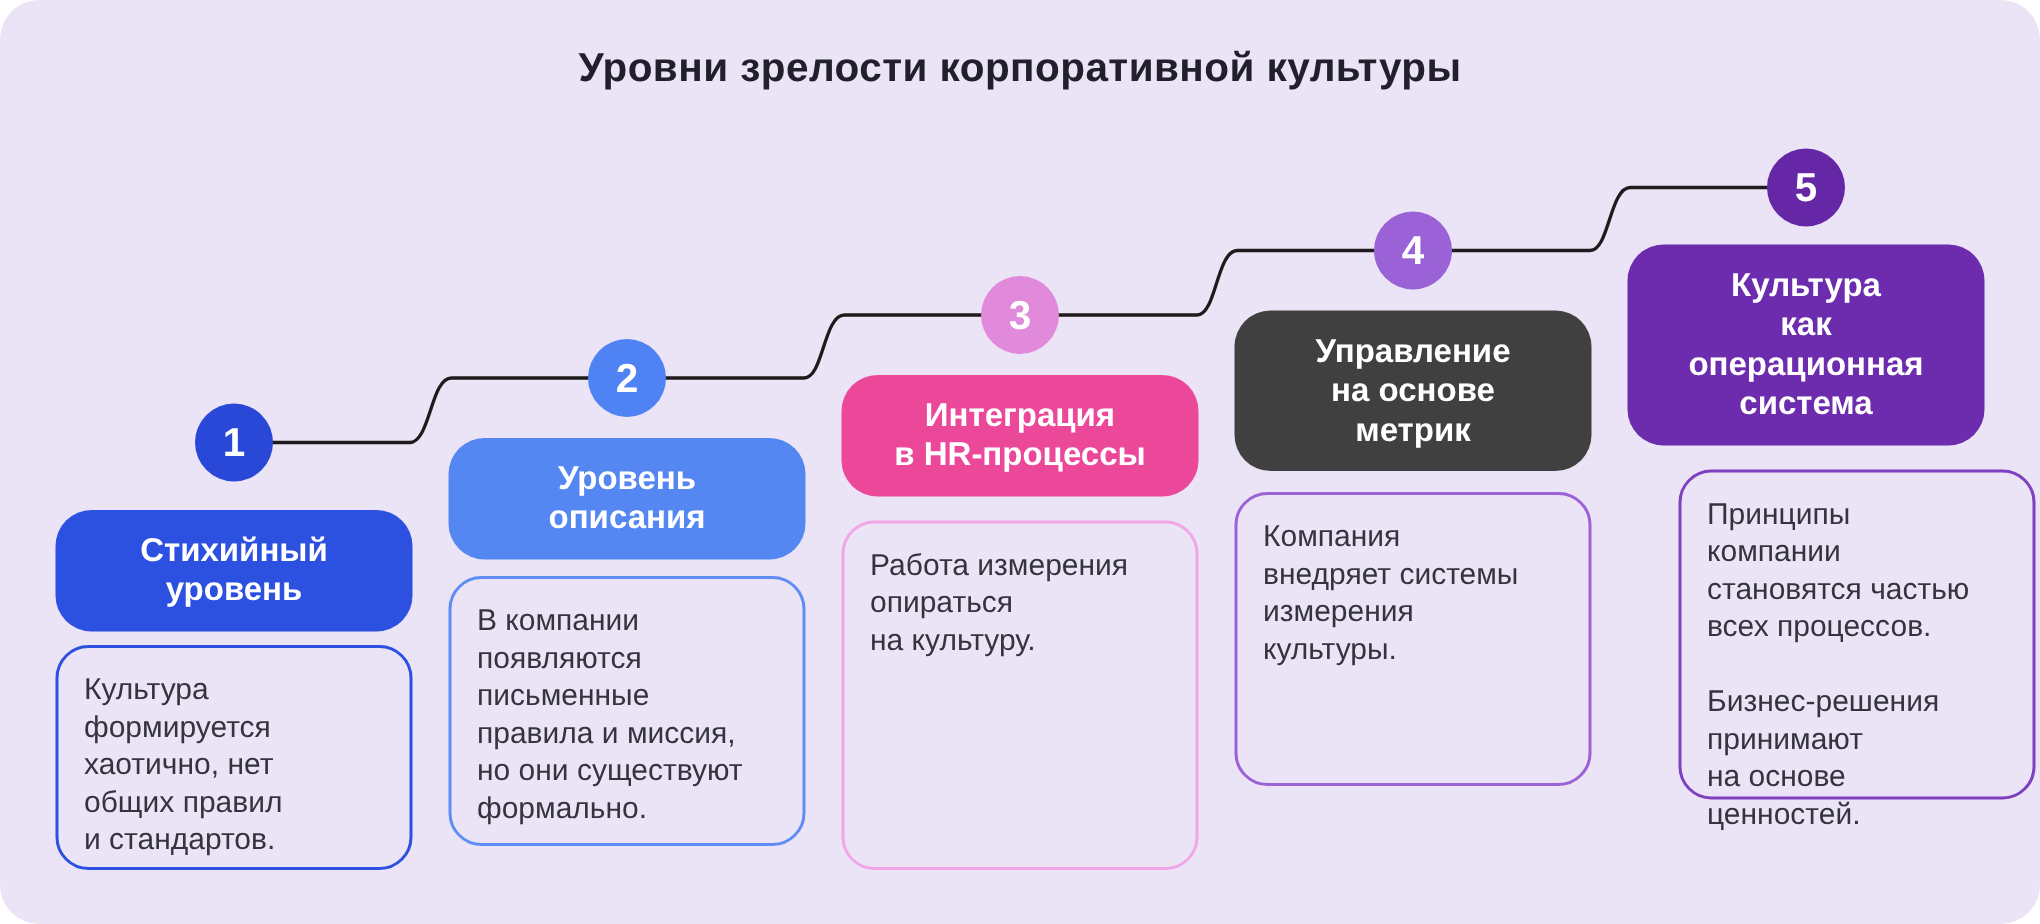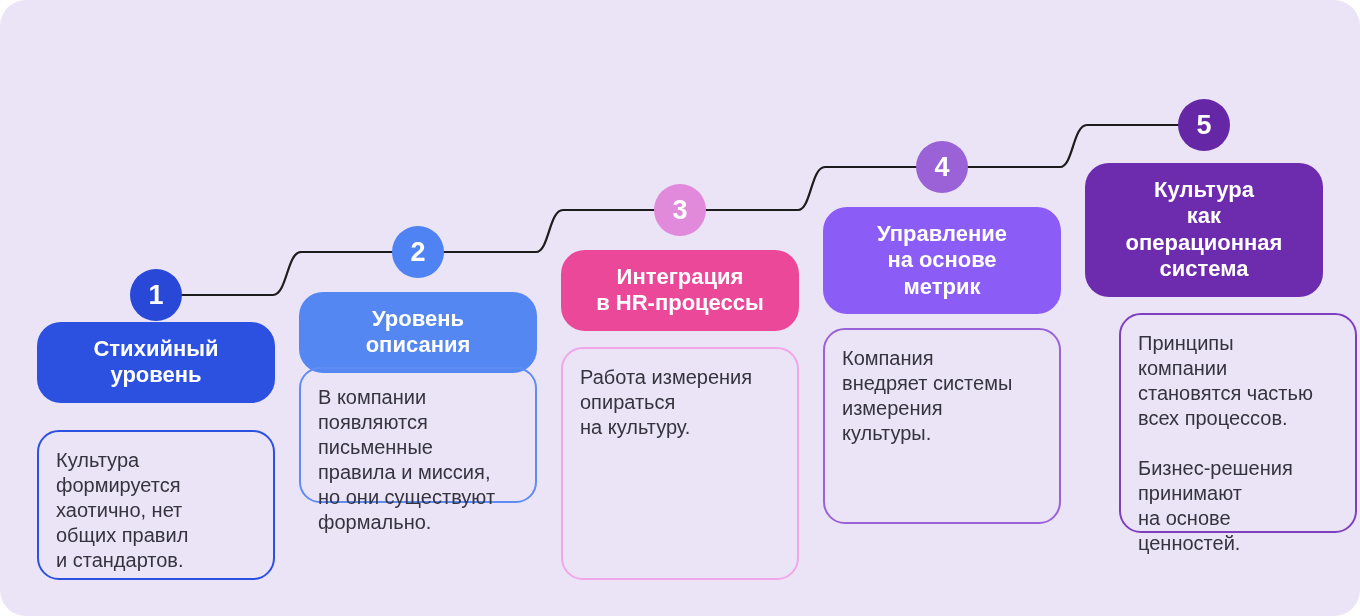--- a/index.html
+++ b/index.html
@@ -10,32 +10,33 @@
   .connector{position:absolute;left:0;top:0;pointer-events:none;}
   .circle{position:absolute;width:52px;height:52px;border-radius:50%;
           color:#ffffff;font-size:27px;font-weight:700;text-align:center;line-height:52px;}
   .header-card{position:absolute;width:238px;box-sizing:border-box;border-radius:24px;
           padding:14px 8px;color:#ffffff;font-size:22px;font-weight:700;line-height:1.2;
           text-align:center;white-space:pre-line;}
   .desc-card{position:absolute;width:238px;box-sizing:border-box;border:2px solid #888;
           border-radius:22px;padding:16px 12px 12px 17px;color:#35343e;font-size:20px;
           line-height:1.25;white-space:pre-line;}
   
-  .c0 .circle{left:130px;top:269px;} .c0 .header-card{left:37px;top:322px;} .c0 .desc-card{left:37px;top:430px;height:150px;}
-  .c1 .circle{left:392px;top:226px;} .c1 .header-card{left:299px;top:292px;} .c1 .desc-card{left:299px;top:367px;height:136px;border-radius:21px;}
+  .c0 .circle{left:130px;top:269px;} .c0 .header-card{left:37px;top:340px;} .c0 .desc-card{left:37px;top:430px;height:150px;}
+  .c1 .circle{left:392px;top:226px;} .c1 .header-card{left:299px;top:292px;} .c1 .desc-card{left:299px;top:384px;height:180px;}
   .c2 .circle{left:654px;top:184px;} .c2 .header-card{left:561px;top:250px;} .c2 .desc-card{left:561px;top:347px;height:233px;}
   .c3 .circle{left:916px;top:141px;} .c3 .header-card{left:823px;top:207px;} .c3 .desc-card{left:823px;top:328px;height:196px;}
   .c4 .circle{left:1178px;top:99px;} .c4 .header-card{left:1085px;top:163px;} .c4 .desc-card{left:1085px;top:313px;height:220px;margin-left:34px;}
 </style>
 </head>
 <body>
 
 <div class="stage">
   <div class="canvas" style="background: rgb(235, 228, 246);">
 
+    <div class="title">Уровни зрелости корпоративной культуры</div>
 
     <svg class="connector" width="1360" height="616" viewBox="0 0 1360 616">
       <path d="M 156 295 H 273 C 287 295 287 252 301 252 H 536 C 549 252 549 210 563 210 H 798 C 811 210 811 167 825 167 H 1060 C 1073 167 1073 125 1087 125 H 1204" fill="none" stroke="#1c1c1c" stroke-width="2.2" stroke-linecap="round"></path>
     </svg>
 
     <div class="col c0">
       <div class="circle" style="background: rgb(41, 72, 216);">1</div>
       <div class="header-card" style="background: rgb(44, 80, 224);">Стихийный
 уровень</div>
       <div class="desc-card" style="border-color: rgb(44, 80, 224);">Культура
@@ -61,21 +62,21 @@
       <div class="circle" style="background: rgb(225, 137, 218);">3</div>
       <div class="header-card" style="background: #ec4899;">Интеграция
 в HR-процессы</div>
       <div class="desc-card" style="border-color: rgb(240, 166, 232);">Работа измерения
 опираться
 на культуру.</div>
     </div>
 
     <div class="col c3">
       <div class="circle" style="background: rgb(154, 98, 214);">4</div>
-      <div class="header-card" style="background: #8b5cf6;">Управление
+      <div class="header-card" style="background: #404040;">Управление
 на основе
 метрик</div>
       <div class="desc-card" style="border-color: rgb(154, 98, 214);">Компания
 внедряет системы
 измерения
 культуры.</div>
     </div>
 
     <div class="col c4">
       <div class="circle" style="background: rgb(101, 39, 166);">5</div>

